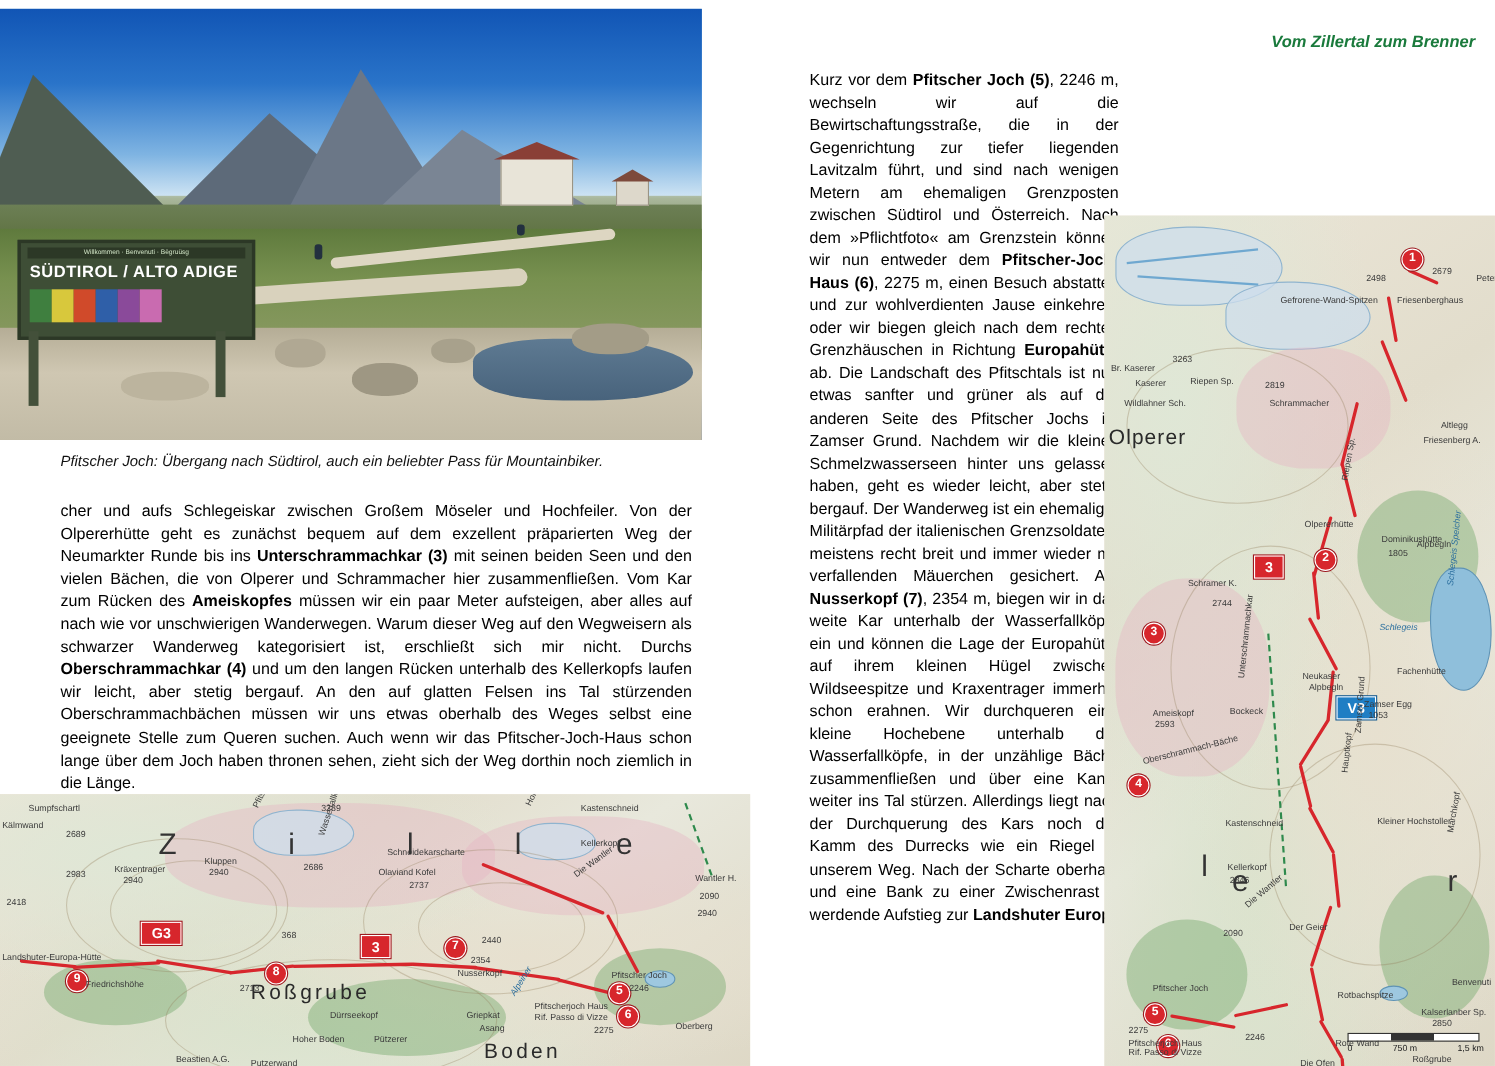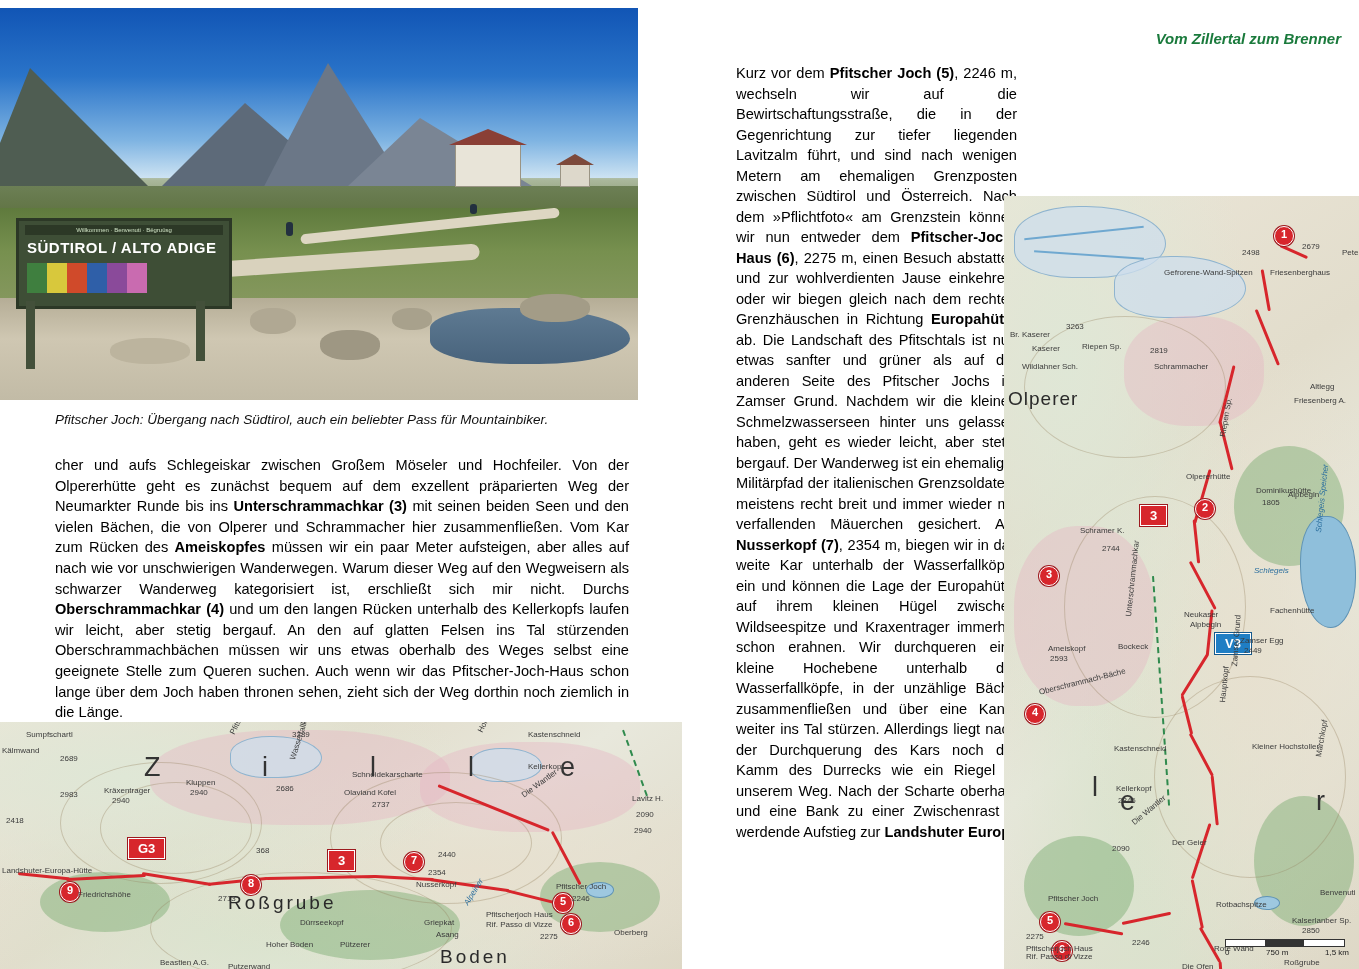--- a/index.html
+++ b/index.html
@@ -456,21 +456,21 @@
     <div class="map-label" style="left:276px; top:62px;">2686</div>
     <div class="map-label" style="left:292px; top:8px;">3289</div>
     <div class="map-label" style="left:352px; top:48px;">Schneidekarscharte</div>
     <div class="map-label" style="left:344px; top:66px;">Olaviand Kofel</div>
     <div class="map-label" style="left:372px; top:78px;">2737</div>
     <div class="map-label" style="left:528px; top:40px;">Kellerkopf</div>
     <div class="map-label" style="left:476px; top:8px; transform:rotate(-64deg); transform-origin:left top;">Hoher Gral</div>
     <div class="map-label" style="left:528px; top:8px;">Kastenschneid</div>
     <div class="map-label" style="left:520px; top:70px; transform:rotate(-36deg); transform-origin:left top;">Die Wantler</div>
     <div class="map-label" style="left:636px; top:88px;">2090</div>
-    <div class="map-label" style="left:632px; top:72px;">Lavitz H.</div>
+    <div class="map-label" style="left:632px; top:72px;">Wantler H.</div>
     <div class="map-label" style="left:634px; top:104px;">2940</div>
     <div class="map-label" style="left:2px; top:144px;">Landshuter-Europa-Hütte</div>
     <div class="map-label" style="left:78px; top:168px;">Friedrichshöhe</div>
     <div class="map-label" style="left:218px; top:172px;">2713</div>
     <div class="map-label" style="left:428px; top:146px;">2354</div>
     <div class="map-label" style="left:416px; top:158px;">Nusserkopf</div>
     <div class="map-label" style="left:300px; top:196px;">Dürrseekopf</div>
     <div class="map-label" style="left:266px; top:218px;">Hoher Boden</div>
     <div class="map-label" style="left:340px; top:218px;">Pützerer</div>
     <div class="map-label" style="left:436px; top:208px;">Asang</div>
@@ -559,21 +559,21 @@
     <div class="map-label" style="left:46px; top:458px;">2593</div>
     <div class="map-label" style="left:114px; top:446px;">Bockeck</div>
     <div class="map-label" style="left:110px; top:548px;">Kastenschneid</div>
     <div class="map-label" style="left:112px; top:588px;">Kellerkopf</div>
     <div class="map-label" style="left:114px; top:600px;">2846</div>
     <div class="map-label" style="left:126px; top:624px; transform:rotate(-40deg); transform-origin:left top;">Die Wantler</div>
     <div class="map-label" style="left:108px; top:648px;">2090</div>
     <div class="map-label" style="left:168px; top:642px;">Der Geier</div>
     <div class="map-label" style="left:226px; top:470px; transform:rotate(-86deg); transform-origin:left top;">Zamser Grund</div>
     <div class="map-label" style="left:236px; top:440px;">Zamser Egg</div>
-    <div class="map-label" style="left:240px; top:450px;">2449</div>
+    <div class="map-label" style="left:240px; top:450px;">1053</div>
     <div class="map-label" style="left:180px; top:414px;">Neukaser</div>
     <div class="map-label blue" style="left:310px; top:336px; transform:rotate(-84deg); transform-origin:left top;">Schlegeis Speicher</div>
     <div class="map-label" style="left:186px; top:424px;">Alpbegln</div>
     <div class="map-label" style="left:266px; top:72px;">Friesenberghaus</div>
     <div class="map-label" style="left:290px; top:52px;padding-left:48px;">Peterskopfl</div>
     <div class="map-label" style="left:298px; top:46px;">2679</div>
     <div class="map-label" style="left:238px; top:52px;">2498</div>
     <div class="map-label" style="left:252px; top:290px;">Dominikushütte</div>
     <div class="map-label" style="left:258px; top:302px;">1805</div>
     <div class="map-label" style="left:212px; top:704px;">Rotbachspitze</div>

